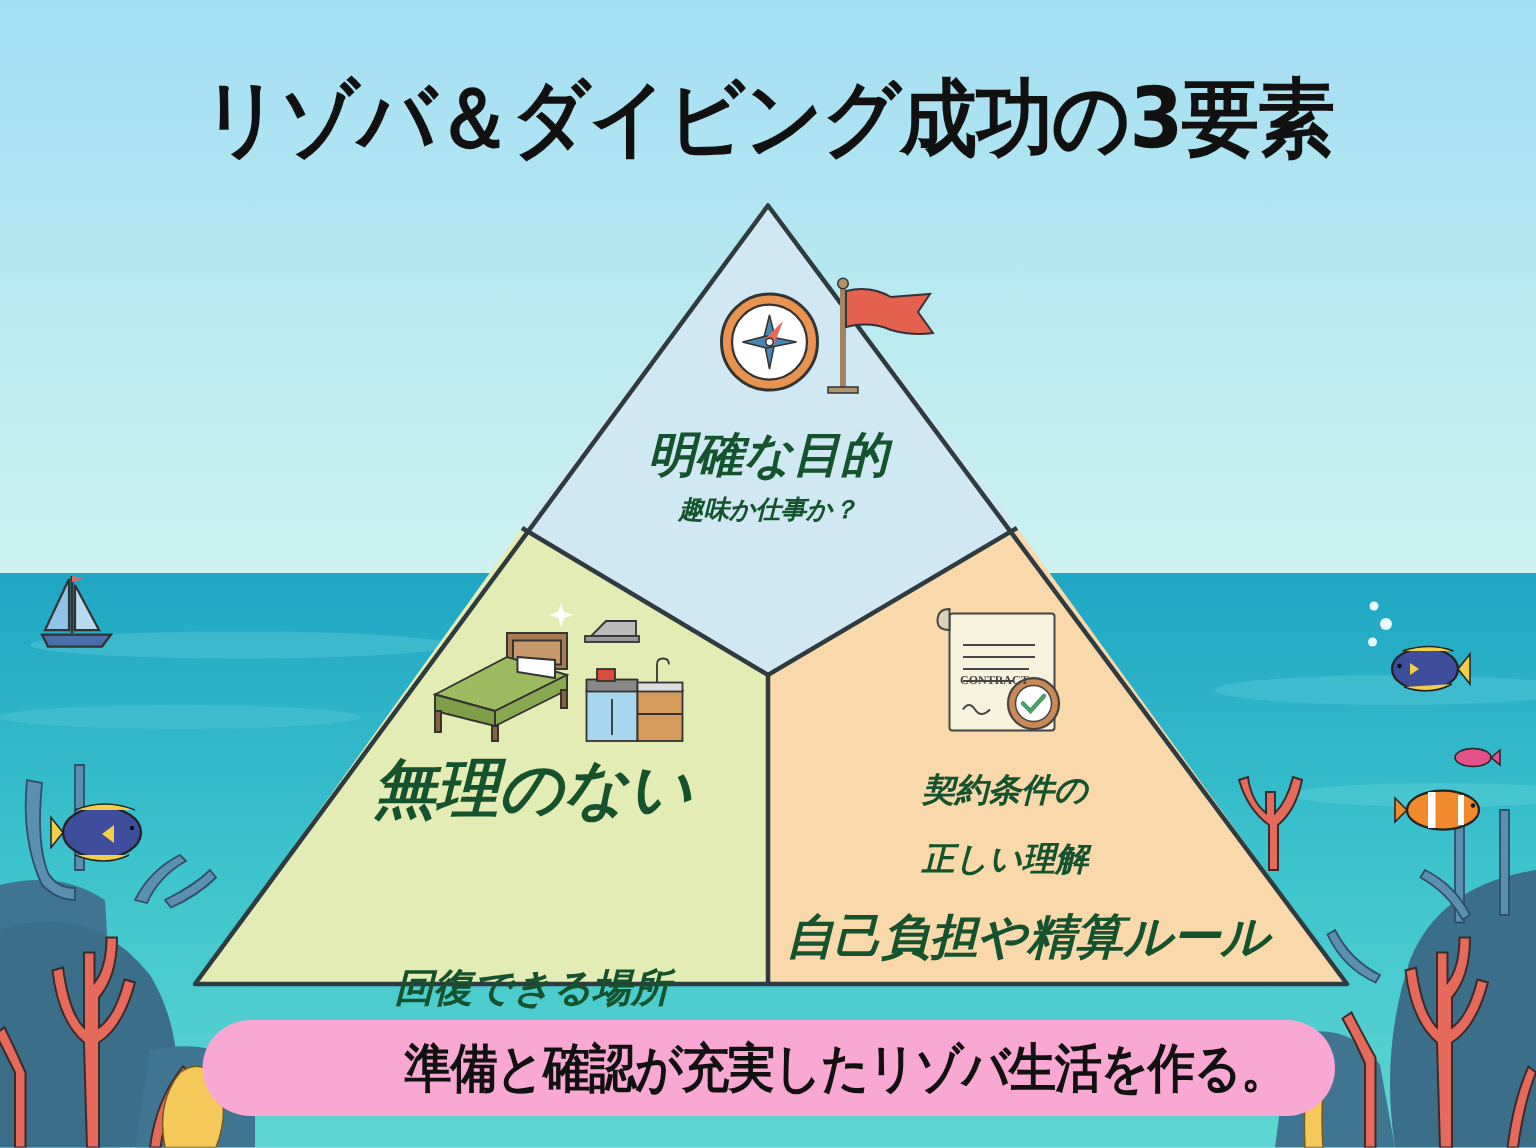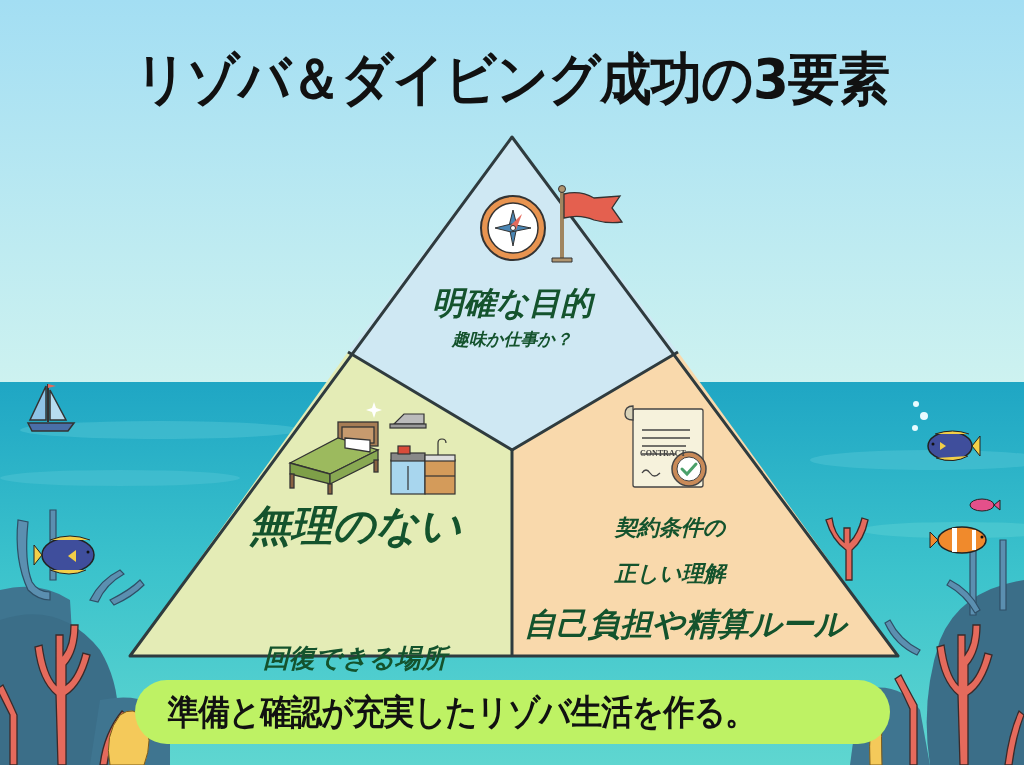--- a/index.html
+++ b/index.html
@@ -31,23 +31,23 @@
     .top-heading { left: 412px; top: 282px; width: 200px; font-size: 32px; }
     .top-sub { left: 392px; top: 328px; width: 240px; font-size: 17px; }
     .left-heading { left: 220px; top: 503px; width: 270px; font-size: 42px; line-height: 46px; }
     .left-sub { left: 220px; top: 603px; width: 270px; font-size: 26px; margin-top: 38px; }
     .right-heading { left: 535px; top: 505px; width: 270px; font-size: 22px; line-height: 46px; }
     .right-sub { left: 520px; top: 603px; width: 330px; font-size: 32px; }
     .footer-box {
       position: absolute;
       left: 135px; top: 680px;
       width: 755px; height: 64px;
-      background: #bef264;
+      background: #f9a8d4;
       border-radius: 32px;
-      display: flex; align-items: center; justify-content: flex-start;
+      display: flex; align-items: center; justify-content: flex-end;
     }
     .footer-text {
       font-size: 35px;
       font-weight: bold;
       color: #111;
       letter-spacing: -1px;
       transform: scaleX(0.9);
       white-space: nowrap;
     }
     .contract-label {

